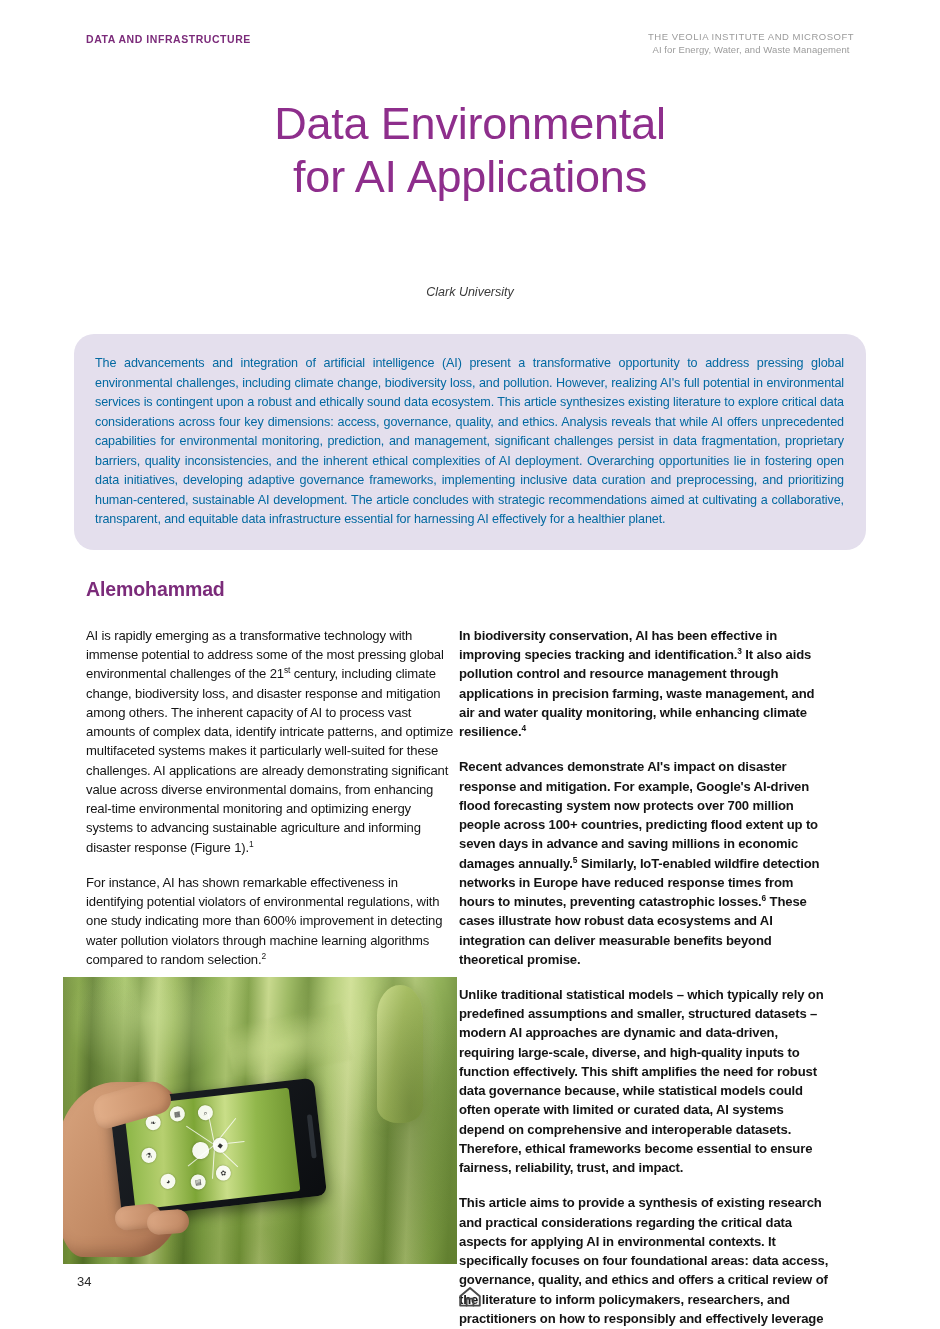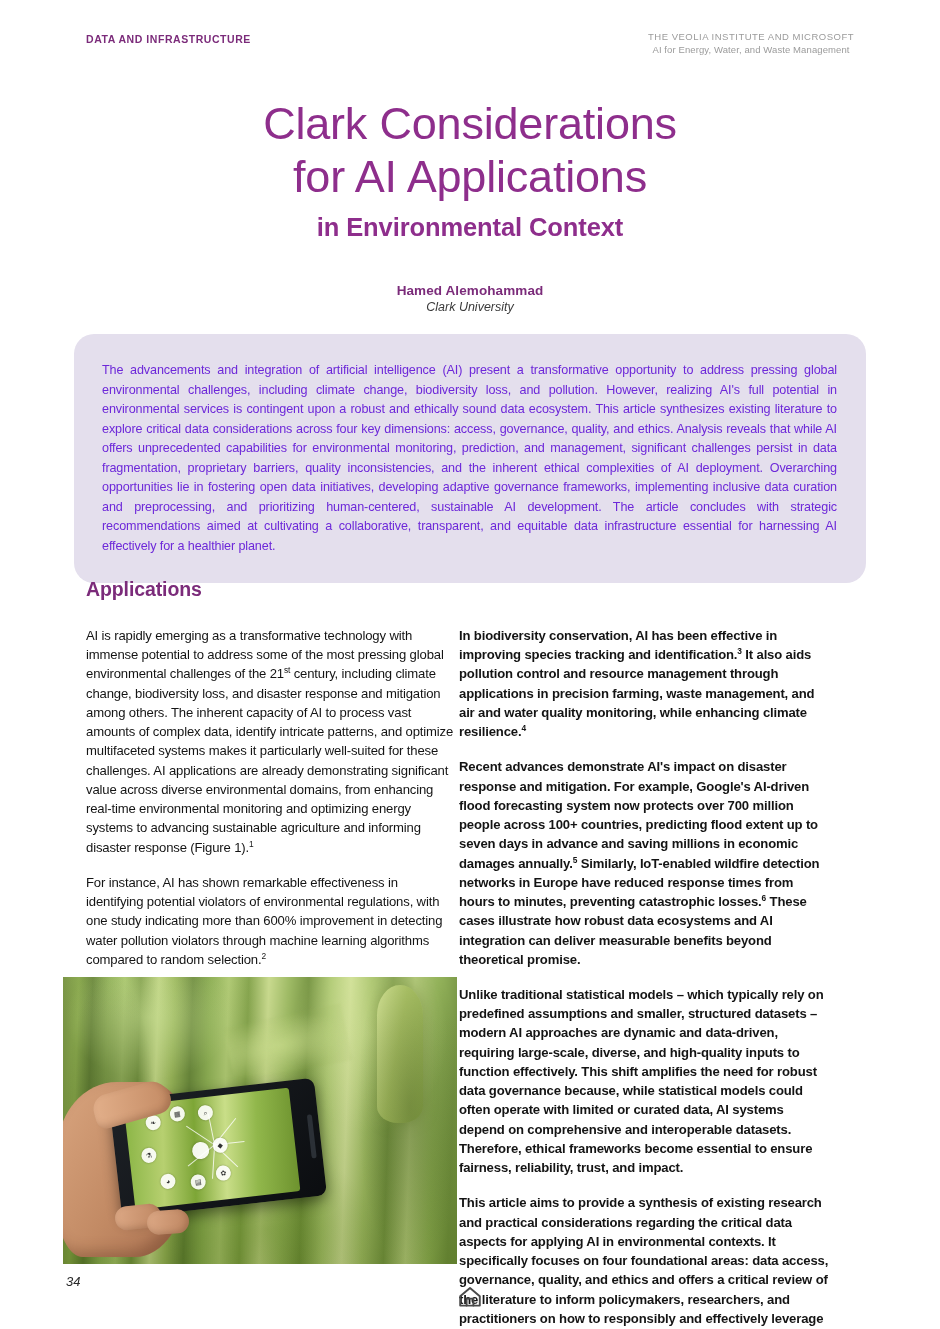--- a/index.html
+++ b/index.html
@@ -109,24 +109,24 @@
     position: absolute;
     top: 334px;
     left: 74px;
     width: 792px;
     box-sizing: border-box;
     background: #e4dfed;
     border-radius: 20px;
     padding: 20px 22px 20px 21px;
   }
   .abstract p {
-    margin: 7px;
+    margin: 0;
     font-size: 12.6px;
     line-height: 1.55;
-    color: #6d28d9;
+    color: #0369a1;
     text-align: justify;
     text-justify: inter-word;
     letter-spacing: -0.12px;
   }
 
   
   .section-heading {
     position: absolute;
     top: 578px;
     left: 86px;
@@ -308,25 +308,24 @@
     top: 36px;
     width: 5px;
     height: 44px;
     background: #2b3036;
     border-radius: 3px;
   }
 
   
   .page-number {
     position: absolute;
-    left: 66px;
+    left: 77px;
     top: 1274px;
     font-size: 13px;
     color: #2a2a2a;
-    font-style: italic;
   }
   .home-icon-wrap {
     position: absolute;
     left: 0;
     right: 0;
     top: 1285px;
     text-align: center;
   }
   .home-icon-wrap svg { display: inline-block; }
 </style>
@@ -337,35 +336,33 @@
 
   <div class="runhead">
     <div class="runhead-left">DATA AND INFRASTRUCTURE</div>
     <div class="runhead-right">
       <span class="l1">THE VEOLIA INSTITUTE AND MICROSOFT</span>
       <span class="l2">AI for Energy, Water, and Waste Management</span>
     </div>
   </div>
 
   <div class="title-block">
-    <div class="title-line1">Clark Considerations</div>
+    <div class="title-line1">Data Environmental</div>
     <div class="title-line2">for AI Applications</div>
-    <div class="title-line3">in Environmental Context</div>
   </div>
 
   <div class="author-block">
-    <div class="author-name">Hamed Alemohammad</div>
     <div class="author-affil">Clark University</div>
   </div>
 
   <div class="abstract">
     <p>The advancements and integration of artificial intelligence (AI) present a transformative opportunity to address pressing global environmental challenges, including climate change, biodiversity loss, and pollution. However, realizing AI's full potential in environmental services is contingent upon a robust and ethically sound data ecosystem. This article synthesizes existing literature to explore critical data considerations across four key dimensions: access, governance, quality, and ethics. Analysis reveals that while AI offers unprecedented capabilities for environmental monitoring, prediction, and management, significant challenges persist in data fragmentation, proprietary barriers, quality inconsistencies, and the inherent ethical complexities of AI deployment. Overarching opportunities lie in fostering open data initiatives, developing adaptive governance frameworks, implementing inclusive data curation and preprocessing, and prioritizing human-centered, sustainable AI development. The article concludes with strategic recommendations aimed at cultivating a collaborative, transparent, and equitable data infrastructure essential for harnessing AI effectively for a healthier planet.</p>
   </div>
 
-  <div class="section-heading">Applications</div>
+  <div class="section-heading">Alemohammad</div>
 
   <div class="col col-left">
     <p>AI is rapidly emerging as a transformative technology with immense potential to address some of the most pressing global environmental challenges of the 21<sup>st</sup> century, including climate change, biodiversity loss, and disaster response and mitigation among others. The inherent capacity of AI to process vast amounts of complex data, identify intricate patterns, and optimize multifaceted systems makes it particularly well-suited for these challenges. AI applications are already demonstrating significant value across diverse environmental domains, from enhancing real-time environmental monitoring and optimizing energy systems to advancing sustainable agriculture and informing disaster response (Figure 1).<sup>1</sup></p>
     <p>For instance, AI has shown remarkable effectiveness in identifying potential violators of environmental regulations, with one study indicating more than 600% improvement in detecting water pollution violators through machine learning algorithms compared to random selection.<sup>2</sup></p>
   </div>
 
   <div class="col col-right">
     <p>In biodiversity conservation, AI has been effective in improving species tracking and identification.<sup>3</sup> It also aids pollution control and resource management through applications in precision farming, waste management, and air and water quality monitoring, while enhancing climate resilience.<sup>4</sup></p>
     <p>Recent advances demonstrate AI's impact on disaster response and mitigation. For example, Google's AI-driven flood forecasting system now protects over 700 million people across 100+ countries, predicting flood extent up to seven days in advance and saving millions in economic damages annually.<sup>5</sup> Similarly, IoT-enabled wildfire detection networks in Europe have reduced response times from hours to minutes, preventing catastrophic losses.<sup>6</sup> These cases illustrate how robust data ecosystems and AI integration can deliver measurable benefits beyond theoretical promise.</p>
     <p>Unlike traditional statistical models – which typically rely on predefined assumptions and smaller, structured datasets – modern AI approaches are dynamic and data-driven, requiring large-scale, diverse, and high-quality inputs to function effectively. This shift amplifies the need for robust data governance because, while statistical models could often operate with limited or curated data, AI systems depend on comprehensive and interoperable datasets. Therefore, ethical frameworks become essential to ensure fairness, reliability, trust, and impact.</p>

